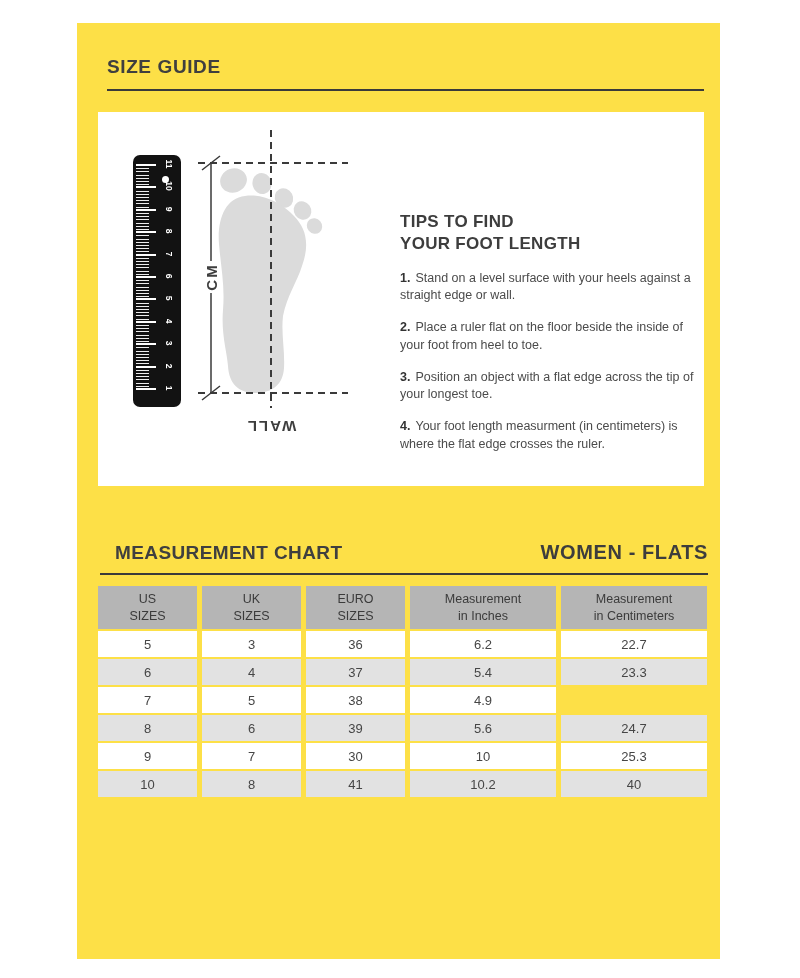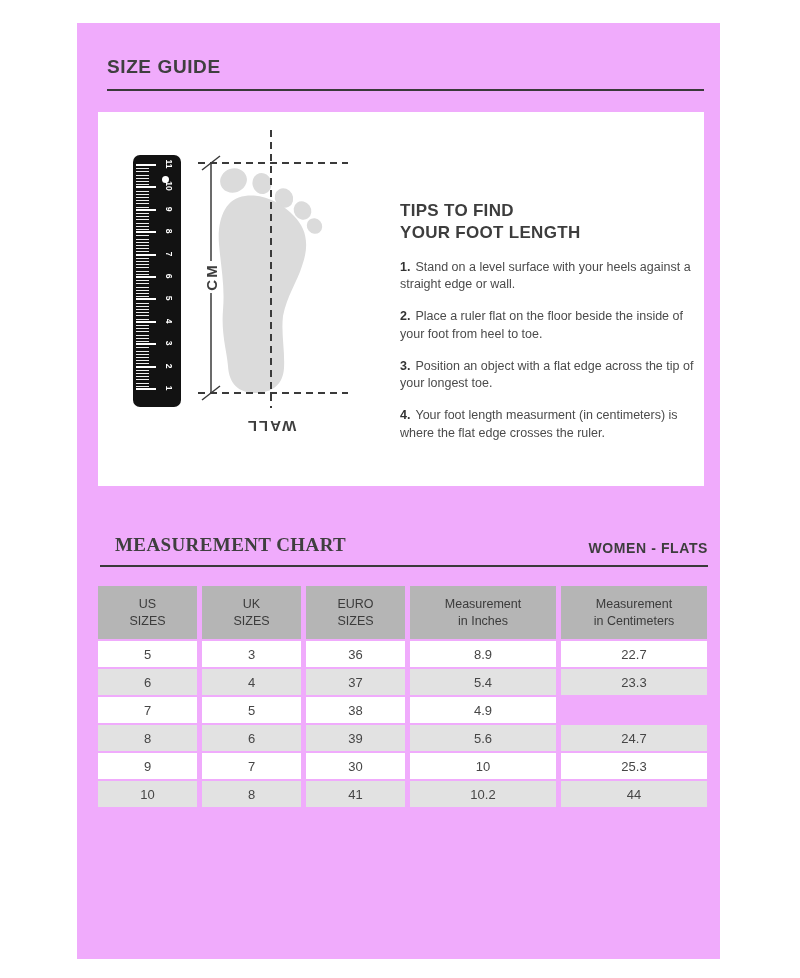--- a/index.html
+++ b/index.html
@@ -1,20 +1,20 @@
 <!DOCTYPE html>
 <html><head>
 <meta charset="utf-8">
 <style>
   html,body{margin:0;padding:0;}
   body{
     width:800px;height:978px;background:#ffffff;position:relative;overflow:hidden;
     font-family:"Liberation Sans",sans-serif;-webkit-font-smoothing:antialiased;
   }
-  .card{position:absolute;left:77px;top:23px;width:643px;height:936px;background:#f0abfc;}
+  .card{position:absolute;left:77px;top:23px;width:643px;height:936px;background:#fde047;}
 
   
   .page-title{position:absolute;left:30px;top:33px;margin:0;font-size:19px;font-weight:700;
     letter-spacing:.6px;color:#3f3f3f;}
   .title-rule{position:absolute;left:30px;top:66px;width:597px;height:2px;background:#3a3a3a;}
 
   
   .panel{position:absolute;left:21px;top:89px;width:606px;height:374px;background:#ffffff;}
   .illus{position:absolute;left:0;top:0;width:606px;height:374px;}
   .illus svg{position:absolute;left:0;top:0;}
@@ -24,33 +24,33 @@
   .ruler .minor{position:absolute;left:3px;top:10px;width:13px;height:227px;
     background:repeating-linear-gradient(to bottom,#ededed 0 1px,transparent 1px 3.2px);}
   .ruler .major{position:absolute;left:3px;top:9px;width:20px;height:228px;
     background:repeating-linear-gradient(to bottom,#ffffff 0 2px,transparent 2px 22.4px);}
   .ruler .num{position:absolute;left:30px;width:12px;height:10px;color:#ffffff;font-size:8.5px;
     font-weight:700;transform:rotate(90deg);text-align:center;line-height:10px;}
   .ruler .dot{position:absolute;left:29px;top:21px;width:7px;height:7px;border-radius:50%;background:#ffffff;}
 
   
   .tips{position:absolute;left:302px;top:87px;width:303px;}
-  .tips-heading{margin:1px 0 15px 0;font-size:17px;font-weight:700;color:#3d3d3d;line-height:1.28;letter-spacing:.3px;}
+  .tips-heading{margin:12px 0 15px 0;font-size:17px;font-weight:700;color:#3d3d3d;line-height:1.28;letter-spacing:.3px;}
   .tip{margin:14px 0 11px 0;font-size:12.5px;line-height:1.42;color:#4b4b4b;}
   .tip .n{font-weight:700;color:#333333;margin-right:5px;}
 
   
   .chart-head{position:absolute;left:23px;top:503px;width:608px;border-bottom:2px solid #3a3a3a;
     padding-bottom:9px;display:flex;justify-content:space-between;align-items:flex-end;}
-  .chart-title{margin:8px 0 0 15px;font-size:19px;font-weight:700;letter-spacing:.4px;color:#3f3f3f;font-family:Liberation Serif, serif;}
-  .chart-subtitle{margin:0;font-size:14px;font-weight:700;letter-spacing:.6px;color:#3d3d3d;}
+  .chart-title{margin:16px 0 0 15px;font-size:19px;font-weight:700;letter-spacing:.4px;color:#3f3f3f;}
+  .chart-subtitle{margin:0;font-size:20px;font-weight:700;letter-spacing:.6px;color:#3d3d3d;}
 
   .size-table{position:absolute;left:21px;top:563px;width:609px;}
   .trow{display:grid;grid-template-columns:99px 99px 99px 146px 146px;column-gap:5px;margin-bottom:2px;}
-  .th{background:#b5b5b5;height:53px;display:flex;flex-direction:column;justify-content:center;
+  .th{background:#b5b5b5;height:43px;display:flex;flex-direction:column;justify-content:center;
     text-align:center;font-size:12.5px;line-height:1.32;color:#3b3b3b;}
   .td{height:26px;display:flex;align-items:center;justify-content:center;font-size:13px;color:#464646;background:#ffffff;}
   .trow.alt .td{background:#e2e2e2;}
 </style>
 </head>
 <body>
 
 <div class="card">
 
   <h1 class="page-title">SIZE GUIDE</h1>
@@ -150,21 +150,21 @@
       <div class="th">
           <span>Measurement</span>
           <span>in Centimeters</span>
         </div>
     </div>
 
     <div class="trow">
       <div class="td">5</div>
       <div class="td">3</div>
       <div class="td">36</div>
-      <div class="td">8.9</div>
+      <div class="td">6.2</div>
       <div class="td">22.7</div>
     </div>
     <div class="trow alt">
       <div class="td">6</div>
       <div class="td">4</div>
       <div class="td">37</div>
       <div class="td">5.4</div>
       <div class="td">23.3</div>
     </div>
     <div class="trow">
@@ -185,17 +185,17 @@
       <div class="td">7</div>
       <div class="td">30</div>
       <div class="td">10</div>
       <div class="td">25.3</div>
     </div>
     <div class="trow alt">
       <div class="td">10</div>
       <div class="td">8</div>
       <div class="td">41</div>
       <div class="td">10.2</div>
-      <div class="td">44</div>
+      <div class="td">40</div>
     </div>
   </div>
 
 </div>
 
 </body></html>

